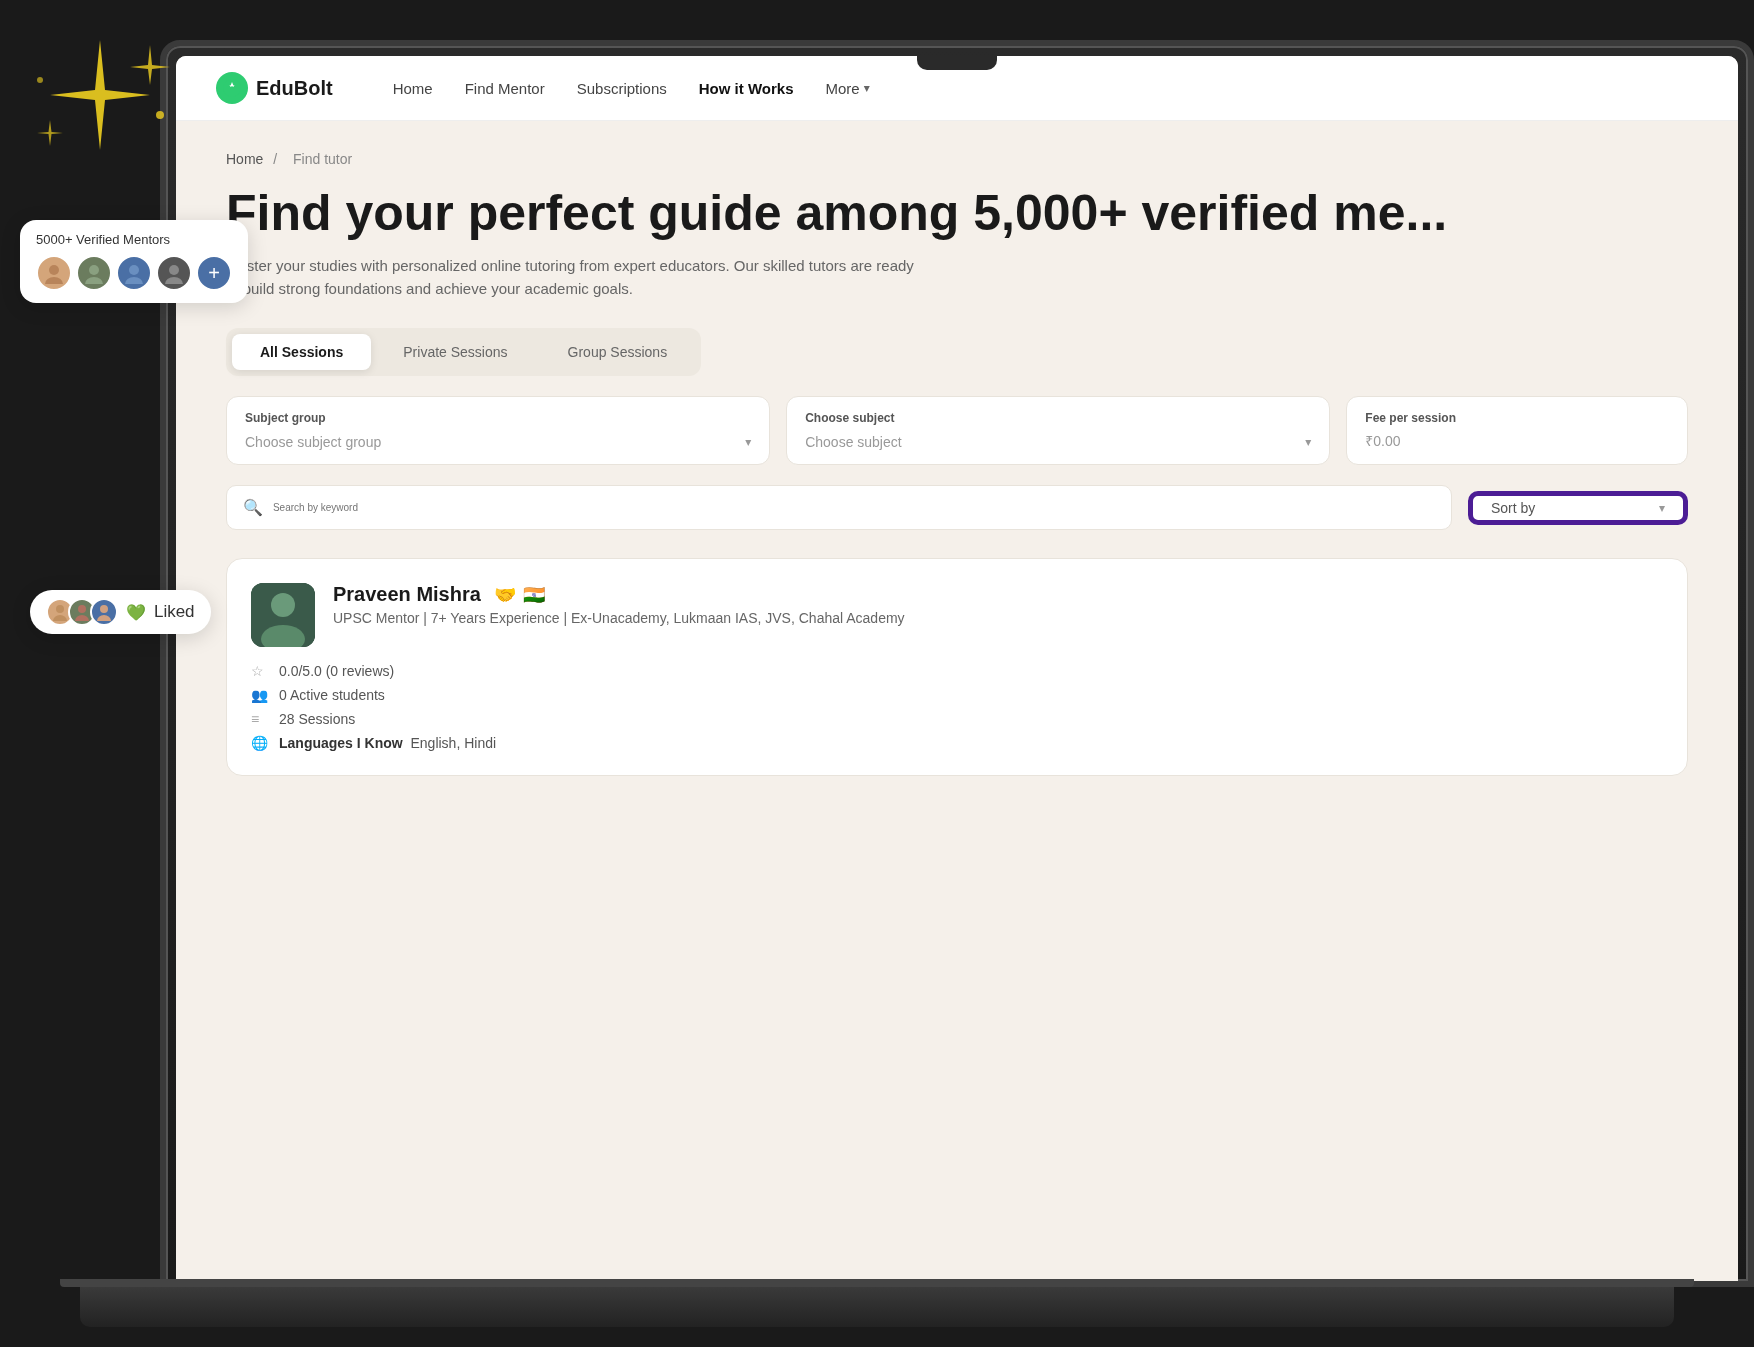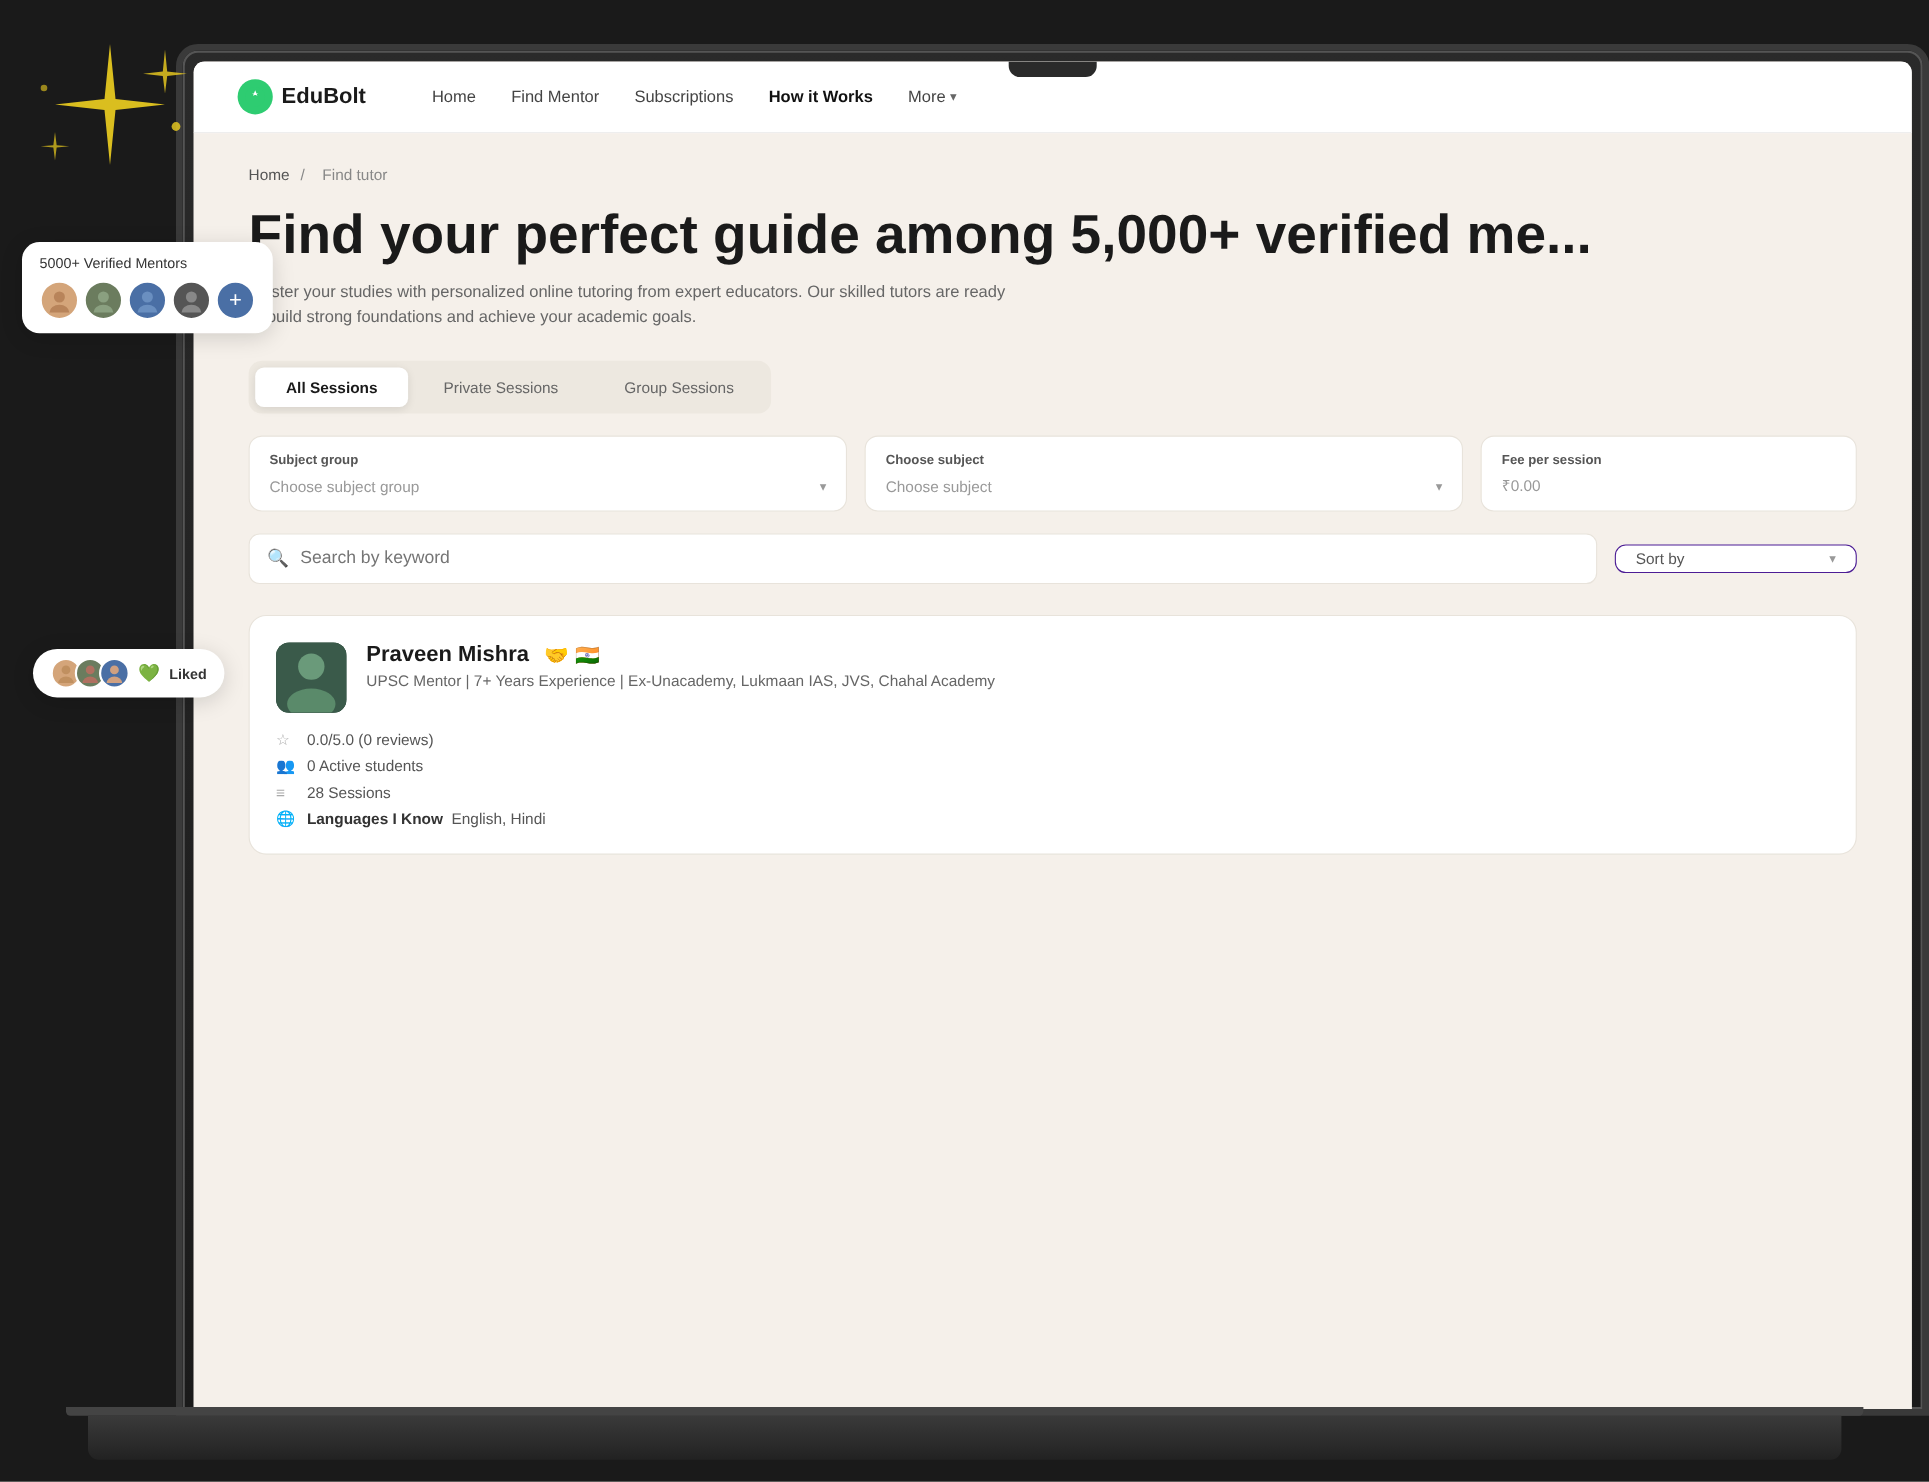--- a/index.html
+++ b/index.html
@@ -88,22 +88,22 @@
       align-items: center;
     }
     .liked-avatars .avatar {
       width: 28px;
       height: 28px;
       margin-left: -6px;
       font-size: 11px;
     }
     .liked-avatars .avatar:first-child { margin-left: 0; }
     .liked-text {
-      font-size: 13px;
-      font-weight: 700;
+      font-size: 17px;
+      font-weight: 400;
       color: #333;
     }
     .heart-icon { font-size: 16px; }
 
     
     .laptop-outer {
       position: absolute;
       top: 40px;
       left: 160px;
       right: 0px;
@@ -331,30 +331,30 @@
       border-radius: 10px;
       border: 1px solid #e8e3db;
       display: flex;
       align-items: center;
       padding: 12px 16px;
       gap: 10px;
     }
     .search-input-wrap input {
       border: none;
       outline: none;
-      font-size: 16px;
+      font-size: 10px;
       color: #be185d;
       width: 100%;
       background: transparent;
     }
     .search-icon { color: #aaa; font-size: 16px; }
     .sort-wrap {
       background: white;
       border-radius: 10px;
-      border: 1px solid #4c1d95;
+      border: 5px solid #4c1d95;
       display: flex;
       align-items: center;
       padding: 4px 18px;
       gap: 10px;
       min-width: 220px;
       cursor: pointer;
     }
     .sort-label { font-size: 14px; color: #555; font-weight: 500; flex: 1; }
 
     

